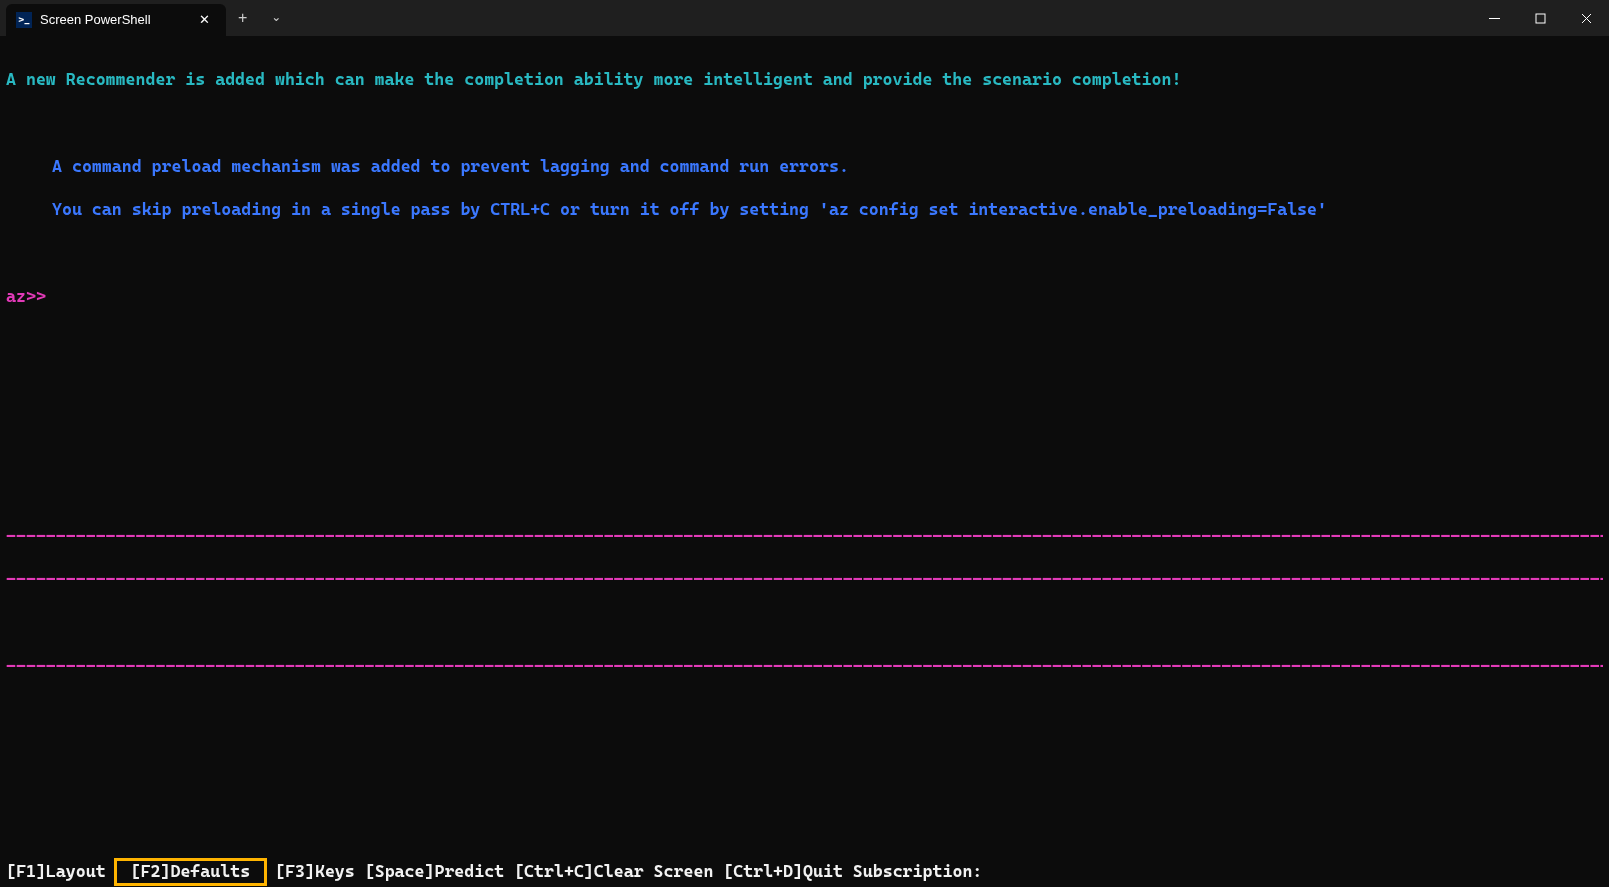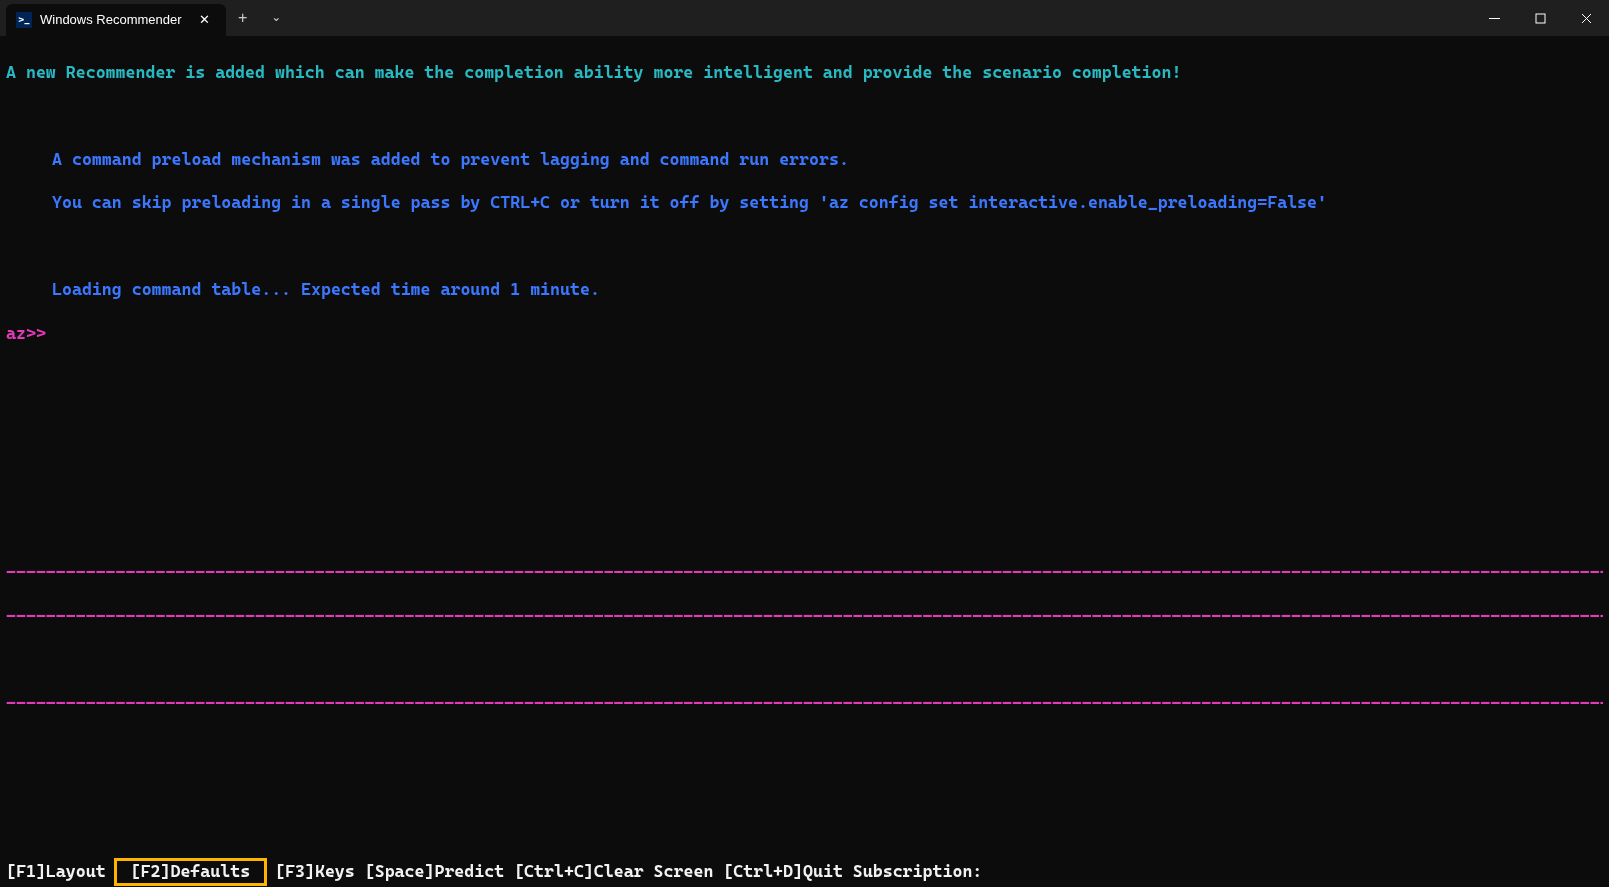--- a/index.html
+++ b/index.html
@@ -44,21 +44,21 @@
   .tab-close { color:#fff; font-family: sans-serif; font-size:13px; padding:2px 6px; cursor:pointer; }
   .tab-actions { display:flex; align-items:center; }
   .tabbtn { color:#ccc; font-family:sans-serif; font-size:16px; padding: 0 12px; display:flex; align-items:center; cursor:pointer;}
   .tabbtn.chev { font-size:12px; }
   .spacer { flex:1; }
   .winbtns { display:flex; }
   .winbtn { width:46px; display:flex; align-items:center; justify-content:center; color:#fff; font-family:sans-serif; cursor:pointer;}
   .winbtn svg { width:11px; height:11px; }
   .terminal {
     flex:1;
-    padding: 4px 6px 0 6px;
+    padding: 11px 6px 0 6px;
     white-space: pre;
     overflow:hidden;
     position:relative;
   }
   .cyan { color: #29b9c2; font-weight:bold;}
   .blue { color: #3b78ff; font-weight:bold;margin-left:46px;}
   .magenta { color: #e23ab8; font-weight:bold;}
   .white { color: #f2f2f2; font-weight:bold;}
   .dash-line { color:#e23ab8; font-weight:bold; letter-spacing:0; overflow:hidden; white-space:nowrap;}
   .hl-box {
@@ -74,21 +74,21 @@
     padding: 0 6px 4px 6px;
   }
   .star-col { position:absolute; left: 724px; }
 </style>
 </head>
 <body>
 
 <div class="titlebar">
   <div class="tab">
     <span class="ps-icon">&gt;_</span>
-    <span class="tab-title">Windows Recommender</span>
+    <span class="tab-title">Screen PowerShell</span>
     <span class="tab-close">✕</span>
   </div>
   <div class="tab-actions">
     <div class="tabbtn">+</div>
     <div class="tabbtn chev">⌄</div>
   </div>
   <div class="spacer"></div>
   <div class="winbtns">
     <div class="winbtn">
       <svg viewBox="0 0 11 11">
@@ -108,21 +108,20 @@
     </div>
   </div>
 </div>
 
 <div class="terminal">
 <div class="cyan">A new Recommender is added which can make the completion ability more intelligent and provide the scenario completion!</div>
 <div>&nbsp;</div>
 <div class="blue">A command preload mechanism was added to prevent lagging and command run errors.</div>
 <div class="blue">You can skip preloading in a single pass by CTRL+C or turn it off by setting 'az config set interactive.enable_preloading=False'</div>
 <div>&nbsp;</div>
-<div class="blue">Loading command table... Expected time around 1 minute.</div>
 <div class="magenta">az&gt;&gt;</div>
 <div>&nbsp;</div><div>&nbsp;</div><div>&nbsp;</div><div>&nbsp;</div><div>&nbsp;</div><div>&nbsp;</div><div>&nbsp;</div><div>&nbsp;</div>
 <div class="dash-line">---------------------------------------------------------------------------------------------------------------------------------------------------------------------------</div>
 <div class="dash-line">---------------------------------------------------------------------------------------------------------------------------------------------------------------------------</div>
 <div>&nbsp;</div>
 <div class="dash-line">---------------------------------------------------------------------------------------------------------------------------------------------------------------------------</div>
 <div>&nbsp;</div>
 
 
 

